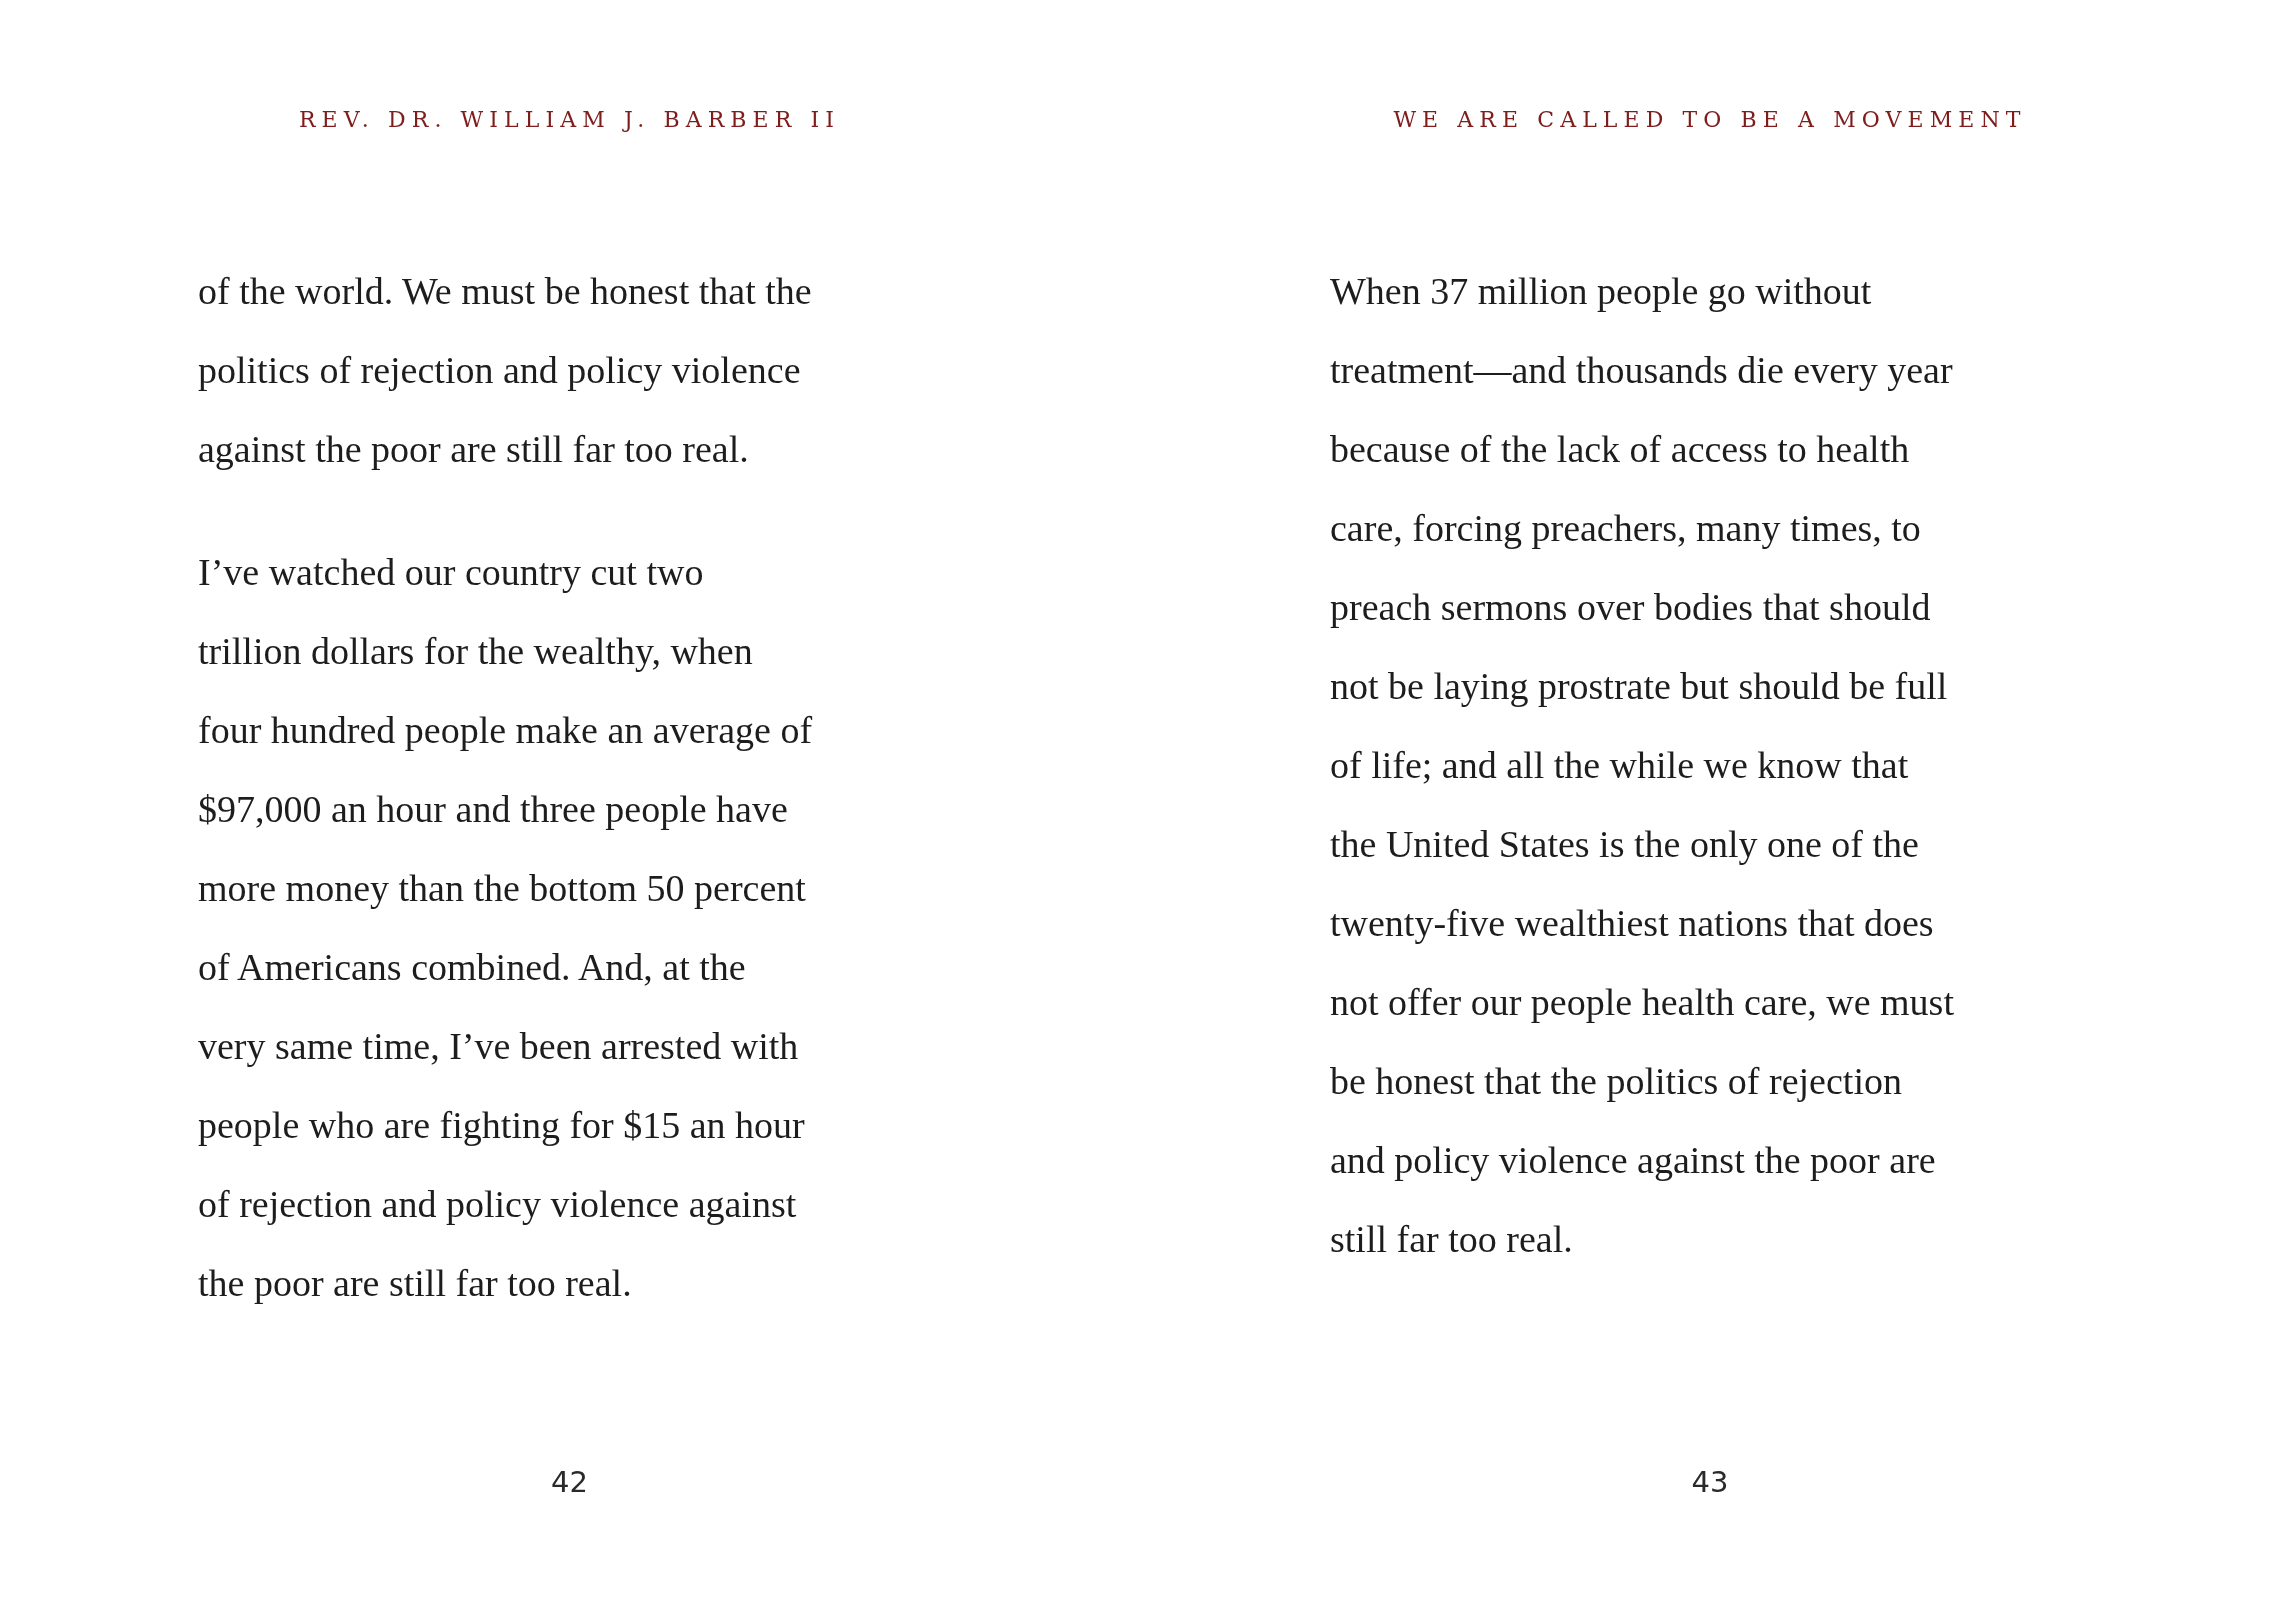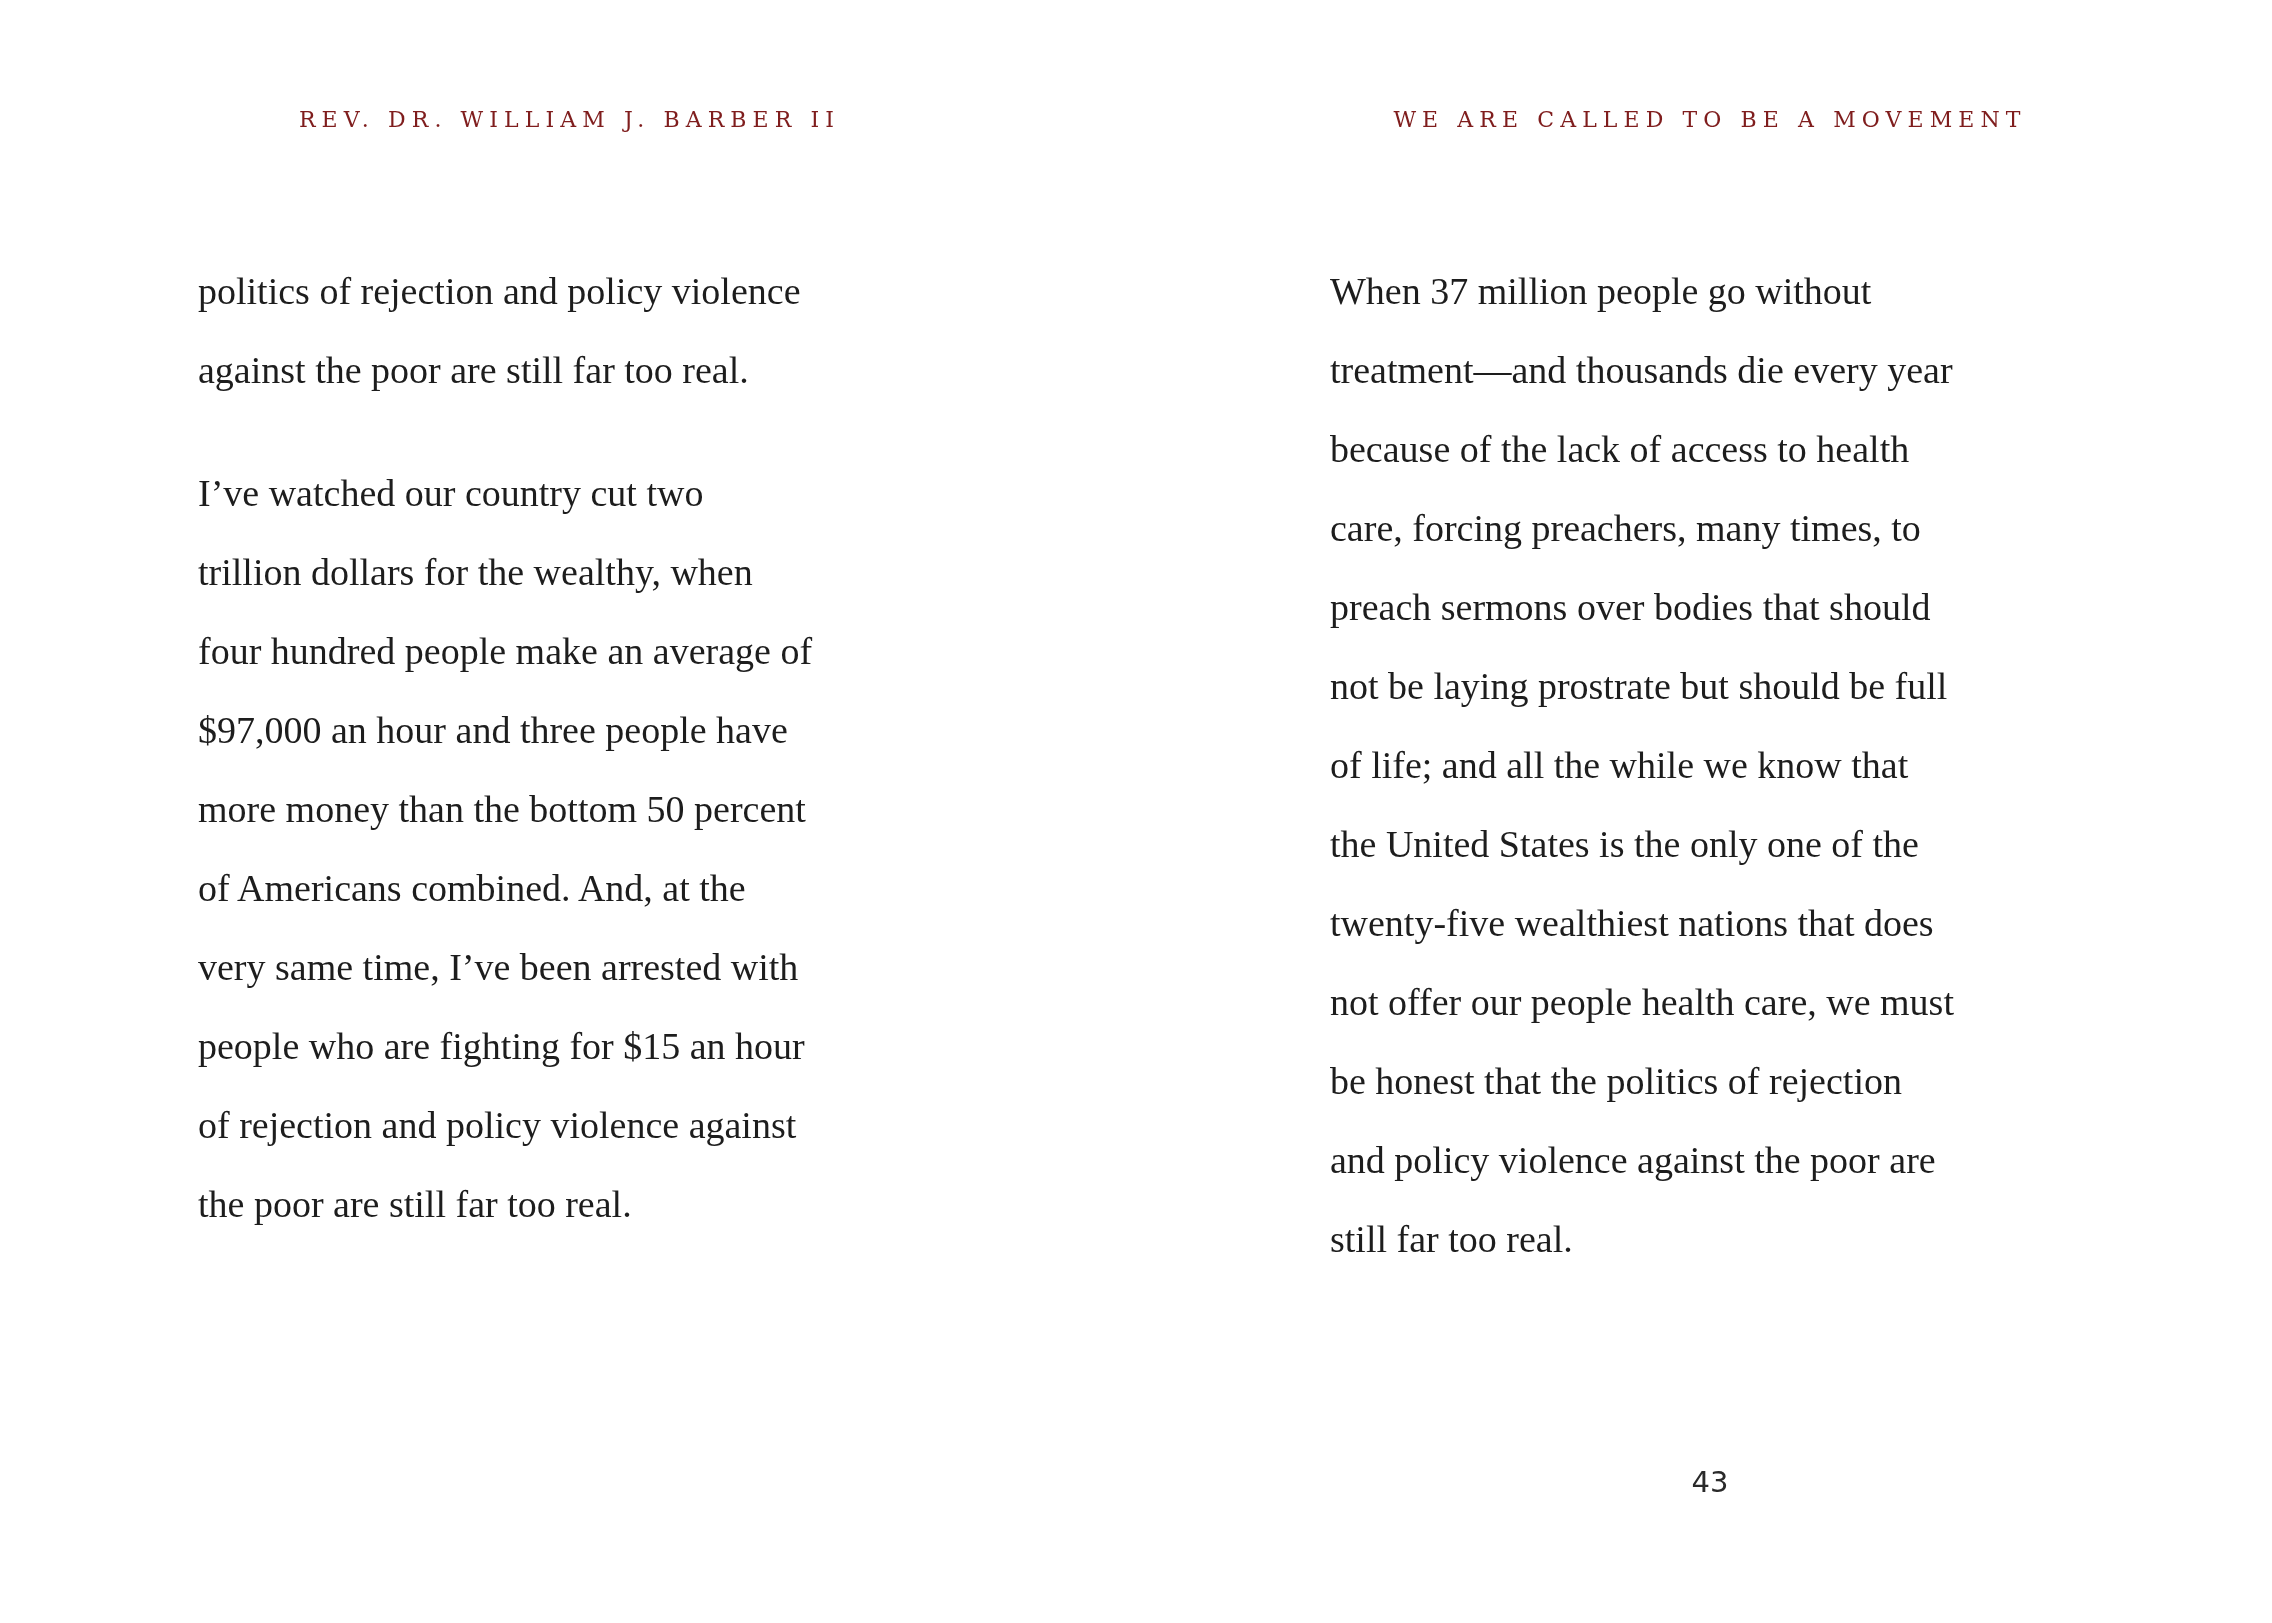--- a/index.html
+++ b/index.html
@@ -65,37 +65,39 @@
 </head>
 <body>
 
 <div class="spread">
 
   <section class="page page-left">
     <div class="running-header">REV. DR. WILLIAM J. BARBER II</div>
 
     <div class="text-block">
       <p class="para">
+        <span class="line">of the world. We must be honest that the</span>
         <span class="line">politics of rejection and policy violence</span>
         <span class="line">against the poor are still far too real.</span>
       </p>
       <p class="para">
         <span class="line">I’ve watched our country cut two</span>
         <span class="line">trillion dollars for the wealthy, when</span>
         <span class="line">four hundred people make an average of</span>
         <span class="line">$97,000 an hour and three people have</span>
         <span class="line">more money than the bottom 50 percent</span>
         <span class="line">of Americans combined. And, at the</span>
         <span class="line">very same time, I’ve been arrested with</span>
         <span class="line">people who are fighting for $15 an hour</span>
         <span class="line">of rejection and policy violence against</span>
         <span class="line">the poor are still far too real.</span>
       </p>
     </div>
 
+    <div class="page-number">42</div>
   </section>
 
   <section class="page page-right">
     <div class="running-header">WE ARE CALLED TO BE A MOVEMENT</div>
 
     <div class="text-block">
       <p class="para">
         <span class="line">When 37 million people go without</span>
         <span class="line">treatment—and thousands die every year</span>
         <span class="line">because of the lack of access to health</span>

